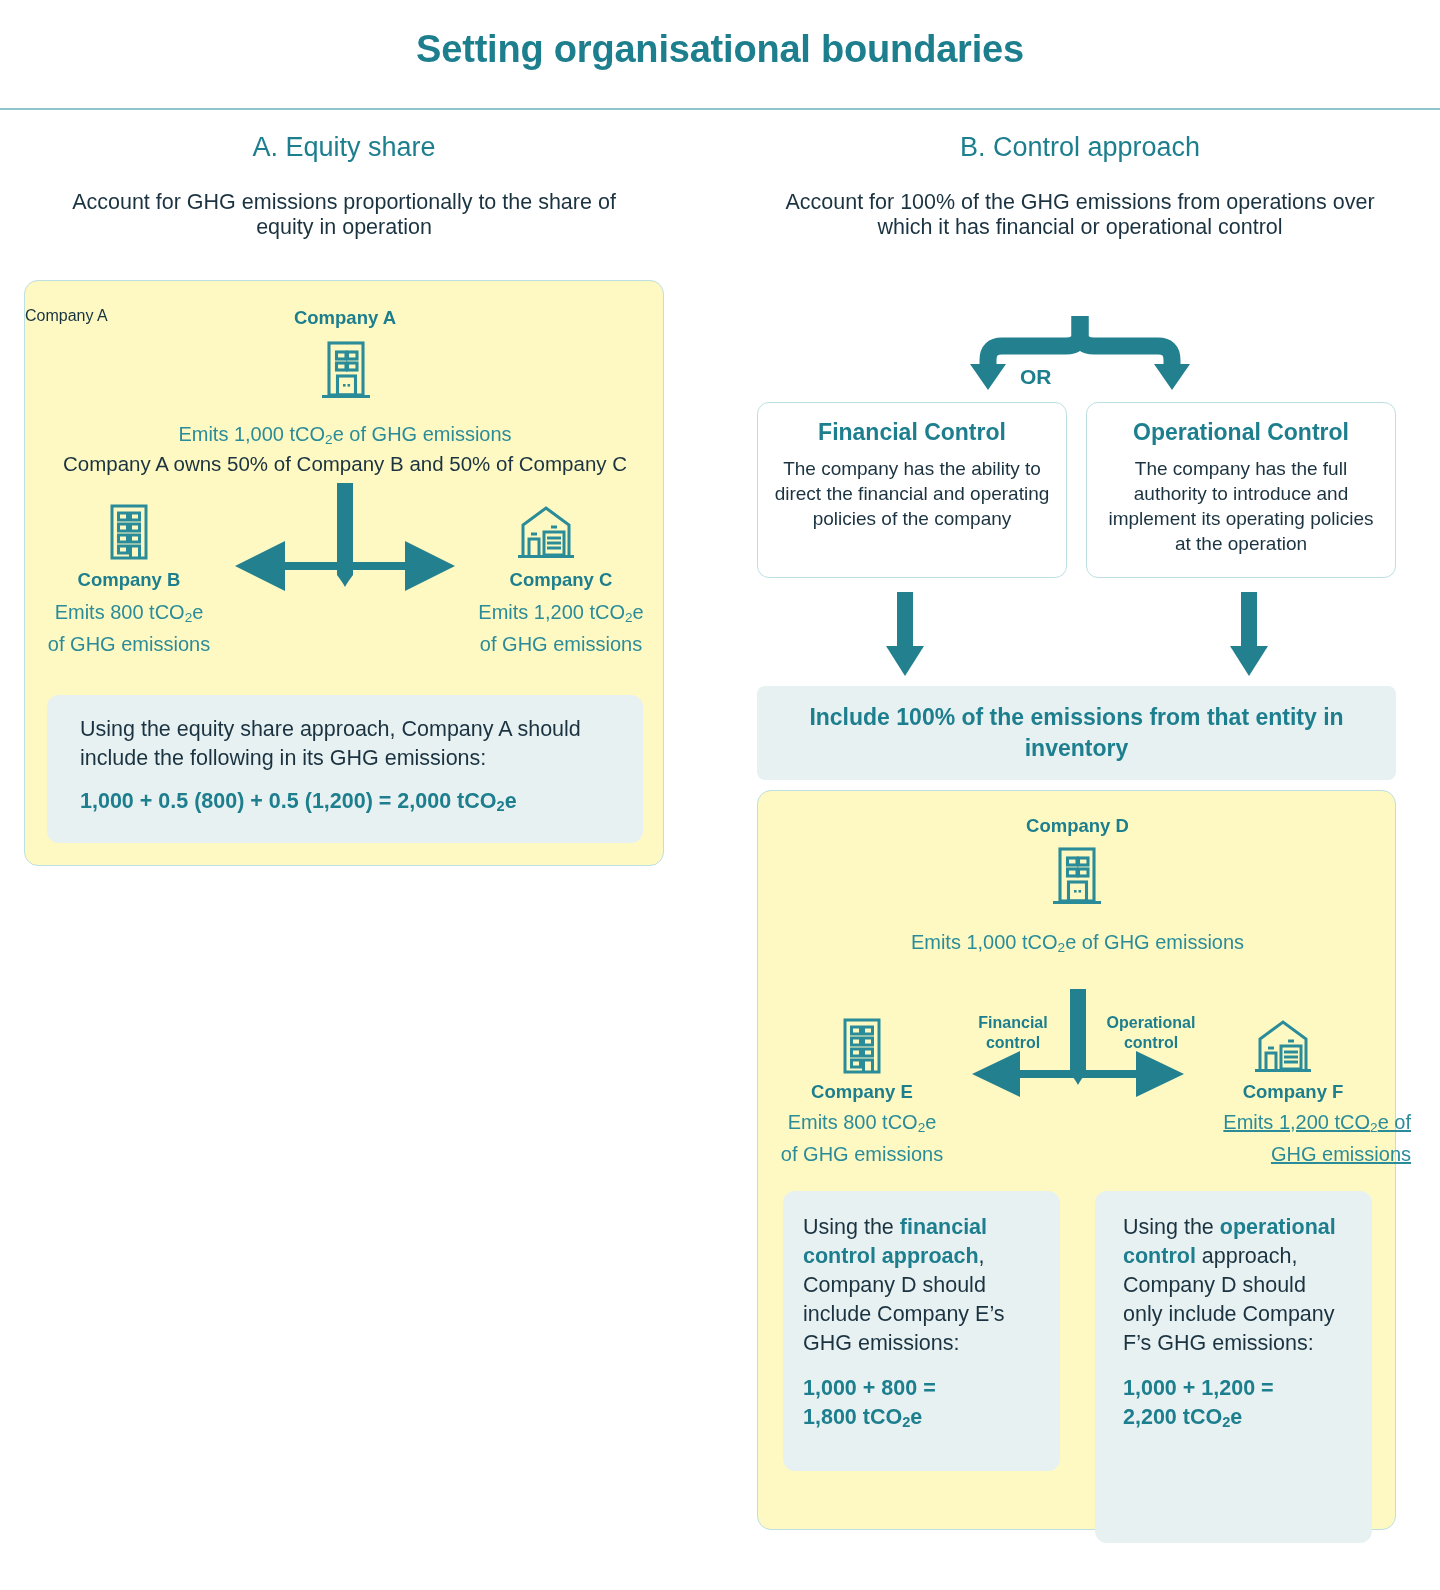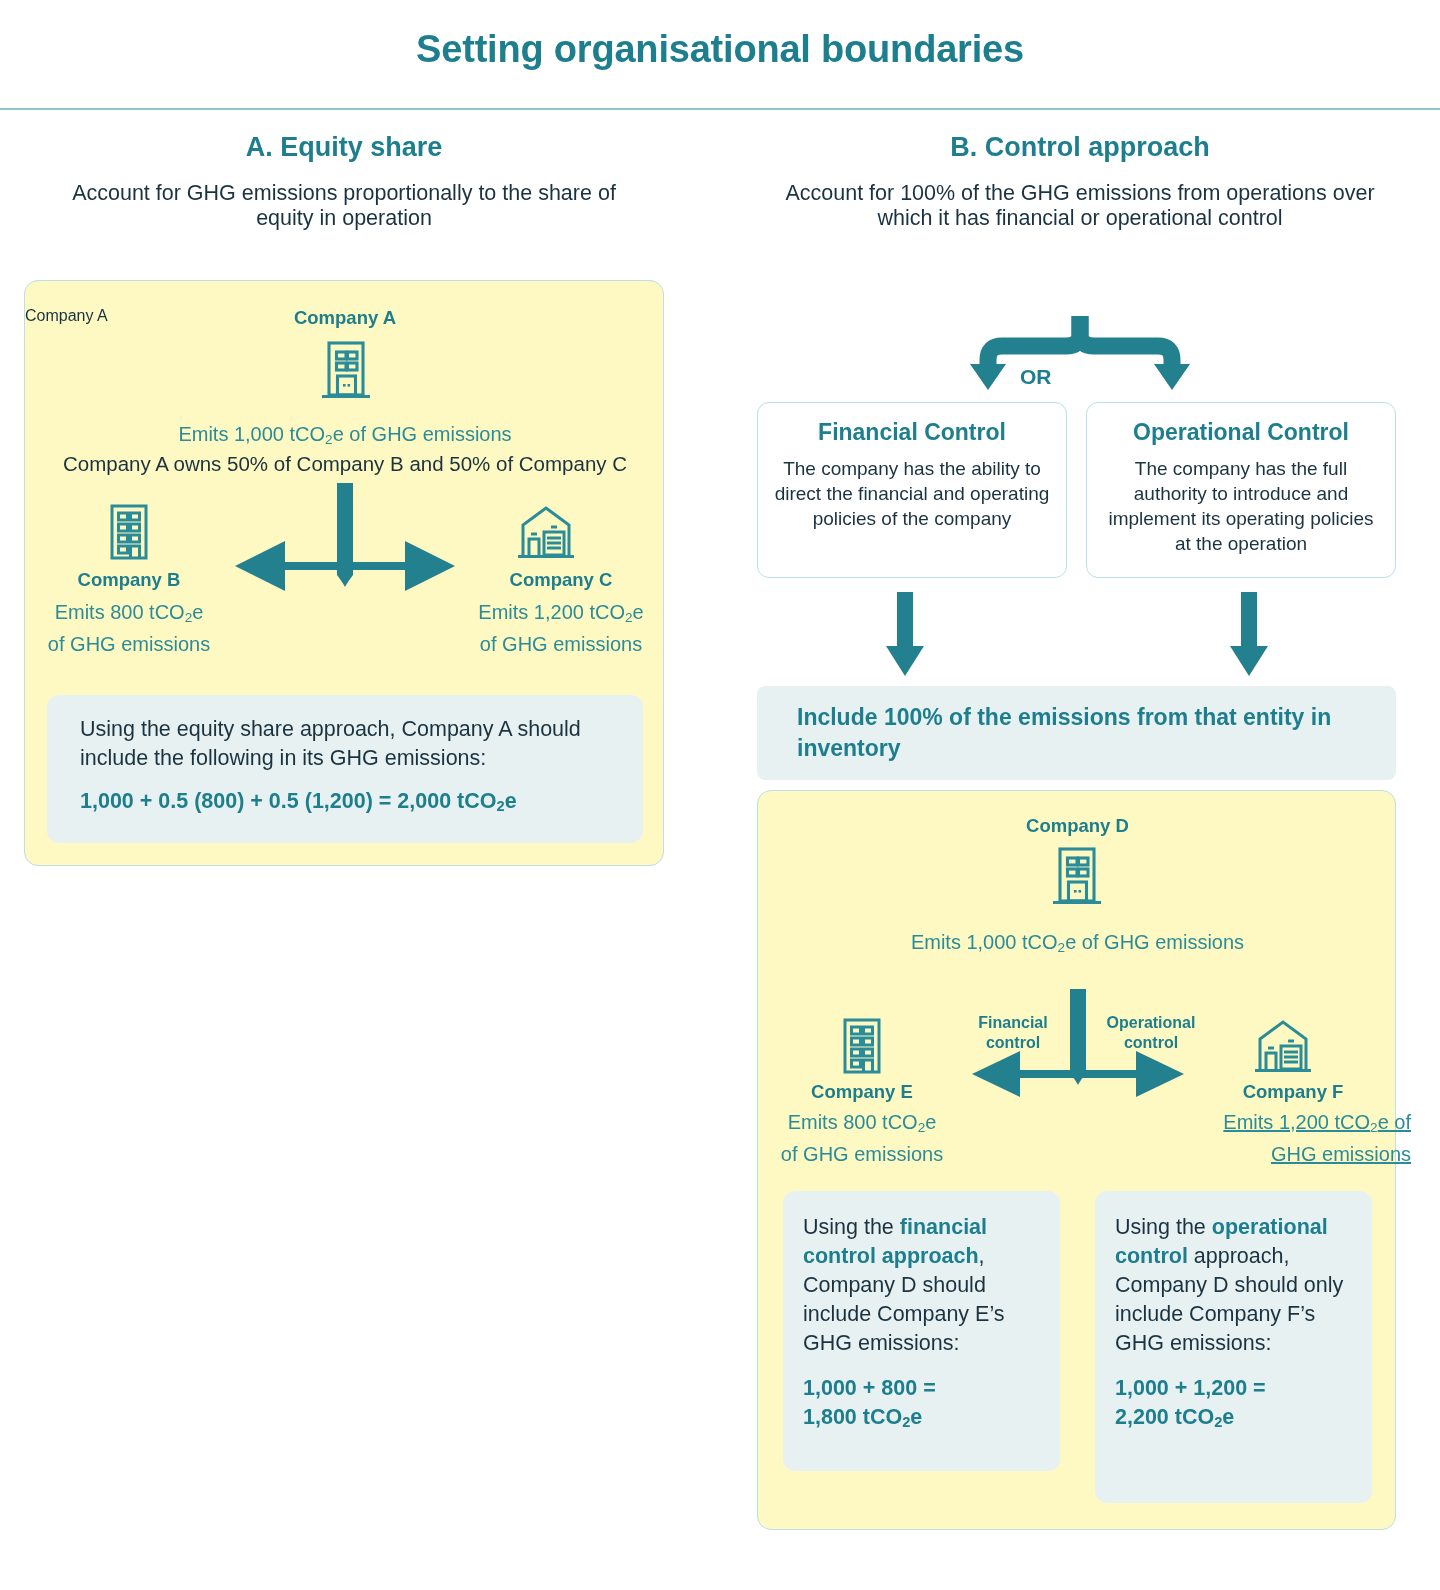--- a/index.html
+++ b/index.html
@@ -22,22 +22,22 @@
   .header-rule {
     position: absolute; left: 0; top: 108px; width: 1440px; height: 1.5px;
     background: #8fc4cc;
   }
 
   
   .col-a { position: absolute; left: 24px; top: 132px; width: 640px; }
   .col-b { position: absolute; left: 740px; top: 132px; width: 680px; }
 
   .col-title {
-    text-align: center; font-size: 27px; font-weight: bold;
-    color: #1d7e8e; margin-bottom: 18px;
+    text-align: center; font-size: 27px; font-weight: normal;
+    color: #1d7e8e; margin-bottom: 27px;
   }
   .col-sub {
     text-align: center; font-size: 21.5px; line-height: 25px;
     color: #1b3340; padding: 0 20px;
   }
 
   
   .card {
     border: 1.6px solid #bcdfe2; border-radius: 14px; background: #fef9c3;
   }
@@ -63,21 +63,21 @@
     font-size: 21.5px; line-height: 29px; color: #1b3340;
   }
   .hl-eq {
     font-size: 21.5px; line-height: 29px; color: #1d7e8e; font-weight: bold;
   }
   .accent-bold { color: #1d7e8e; font-weight: bold; }
 
   
   .banner {
     background: #e7f1f2; border-radius: 8px;
-    text-align: left; color: #1d7e8e;
+    text-align: center; color: #1d7e8e;
     font-size: 23px; font-weight: bold; line-height: 31px;
     padding: 16px 40px;
   }
 
   
   .ctl-card {
     border: 1.6px solid #bcdfe2; border-radius: 12px; background: #fff;
     padding: 16px 14px 18px;
   }
   .ctl-title {
@@ -300,19 +300,19 @@
       </svg>
     </div>
     <div class="company-name abs" style="left:431px; top:290px; width:208px;">Company F</div>
     <div class="emits abs" style="left:435px; top:318px; width:228px; text-align:right; padding-right:10px;text-decoration:underline;">Emits 1,200 tCO<sub>2</sub>e of<br>GHG emissions</div>
 
     <div class="hl-box abs" style="left:25px; top:400px; width:277px; height:280px; padding:22px 20px;">
       <div class="hl-text"><span>Using the </span><span class="accent-bold">financial control approach</span><span>, Company D should include Company E’s GHG emissions:</span></div>
       <div class="hl-eq" style="margin-top:16px;">1,000 + 800 =<br>1,800 tCO<sub>2</sub>e</div>
     </div>
 
-    <div class="hl-box abs" style="left:337px; top:400px; width:277px; height:312px; padding:22px 20px;">
+    <div class="hl-box abs" style="left:337px; top:400px; width:277px; height:352px; padding:22px 28px;">
       <div class="hl-text"><span>Using the </span><span class="accent-bold">operational control</span><span> approach, Company D should only include Company F’s GHG emissions:</span></div>
       <div class="hl-eq" style="margin-top:16px;">1,000 + 1,200 =<br>2,200 tCO<sub>2</sub>e</div>
     </div>
   </div>
 
 </div>
 
 </body></html>

